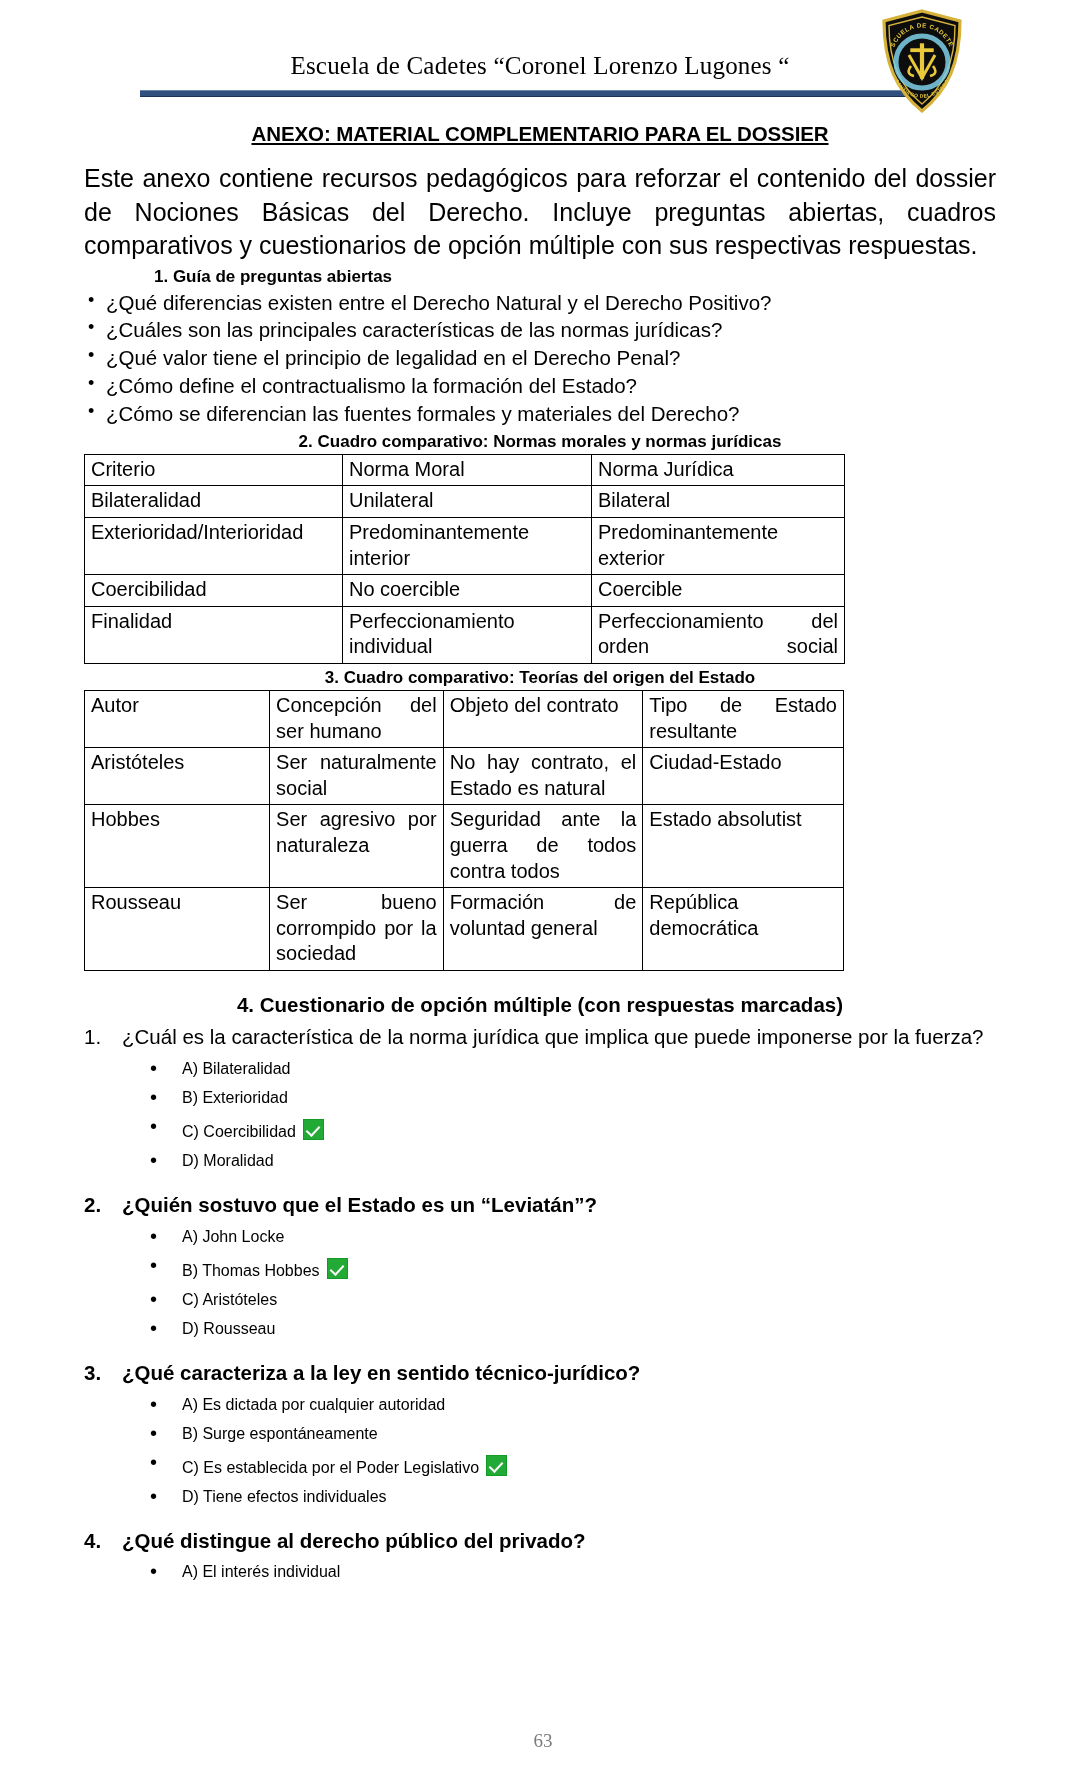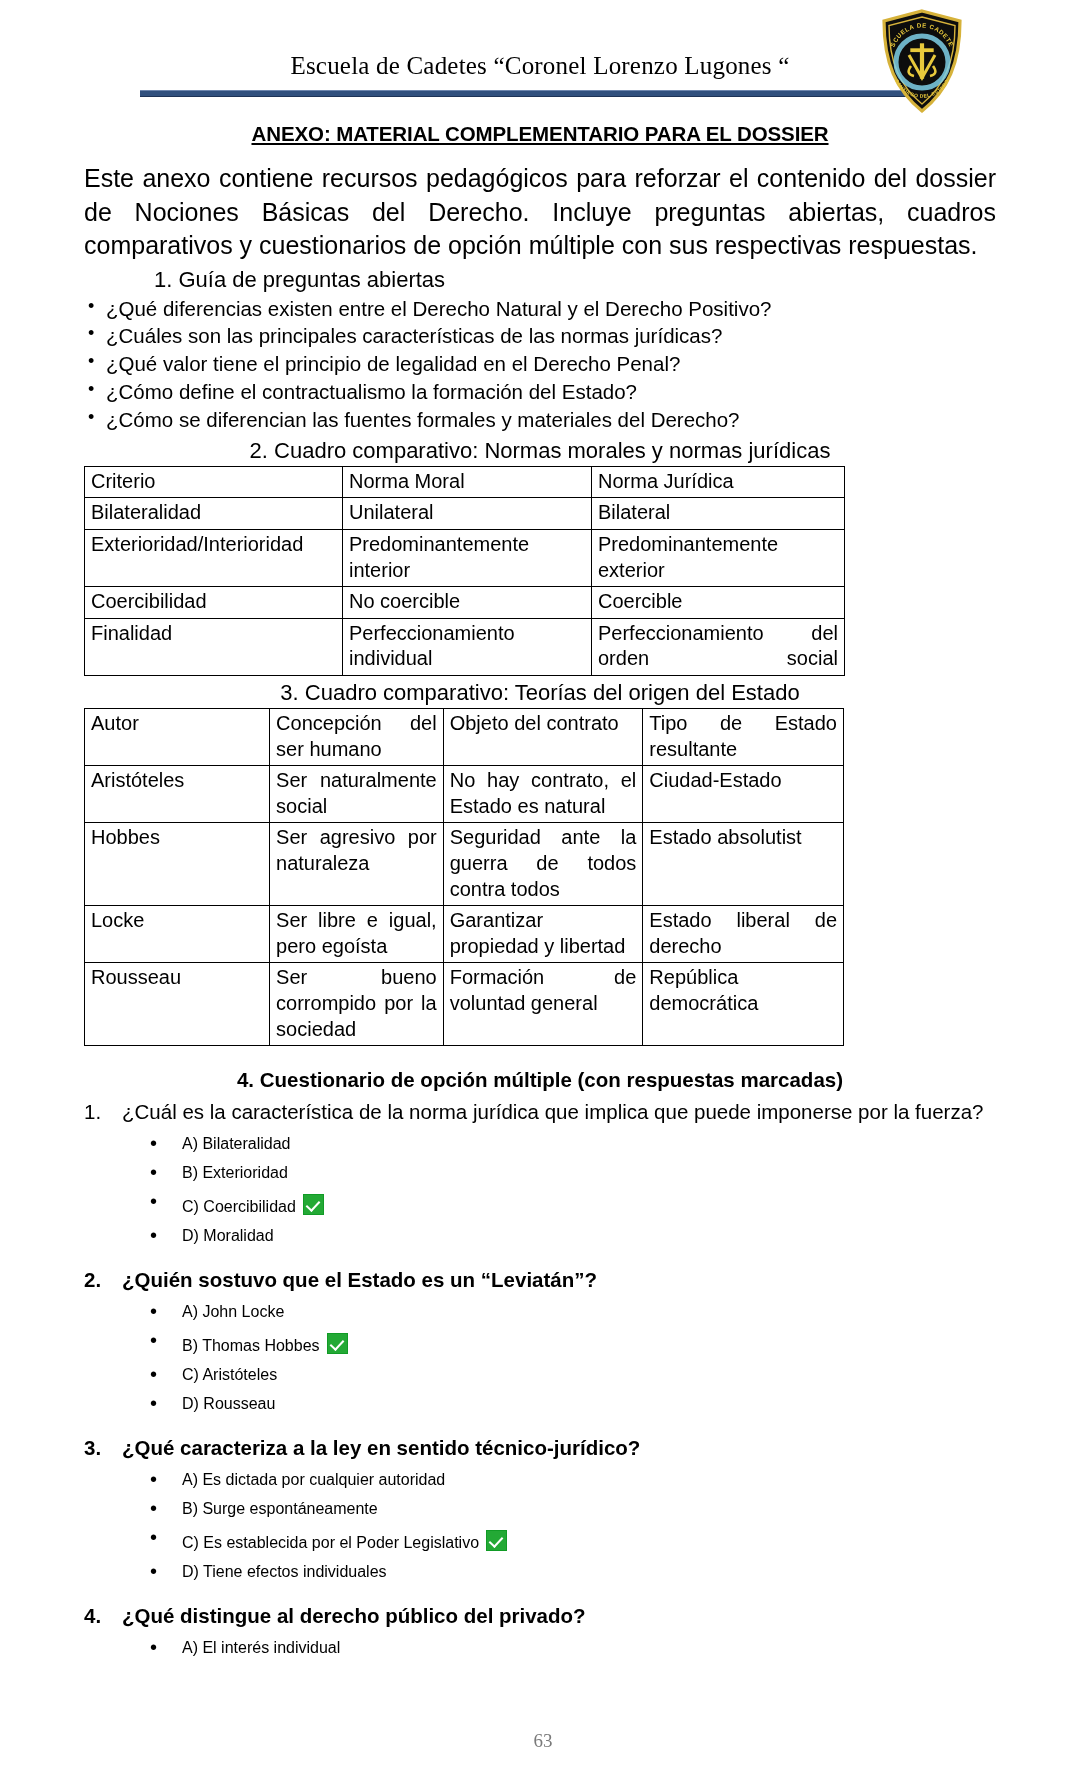--- a/index.html
+++ b/index.html
@@ -67,22 +67,22 @@
     margin-bottom: 16px;
     letter-spacing: -0.1px;
   }
   p.intro {
     font-size: 25px;
     line-height: 1.34;
     text-align: justify;
     margin: 0;
   }
   .section-head {
-    font-weight: normal;
-    font-size: 22px;
+    font-weight: bold;
+    font-size: 17px;
     text-align: center;
     margin: 4px 0 2px 0;
   }
   .section-head.indent-left {
     text-align: left;
     padding-left: 70px;
   }
   ul.bullets {
     list-style: none;
     margin: 0;
@@ -299,26 +299,20 @@
           <td class="just">No hay contrato, el Estado es natural</td>
           <td>Ciudad-Estado</td>
         </tr>
         <tr>
           <td>Hobbes</td>
           <td class="just">Ser agresivo por naturaleza</td>
           <td class="just">Seguridad ante la guerra de todos contra todos</td>
           <td>Estado absolutist</td>
         </tr>
         <tr>
-          <td>Locke</td>
-          <td class="just">Ser libre e igual, pero egoísta</td>
-          <td class="just">Garantizar propiedad y libertad</td>
-          <td class="just">Estado liberal de derecho</td>
-        </tr>
-        <tr>
           <td>Rousseau</td>
           <td class="just">Ser bueno corrompido por la sociedad</td>
           <td class="just">Formación de voluntad general</td>
           <td>República democrática</td>
         </tr>
       </tbody>
     </table>
 
     <div class="quiz-head">4. Cuestionario de opción múltiple (con respuestas marcadas)</div>
 

